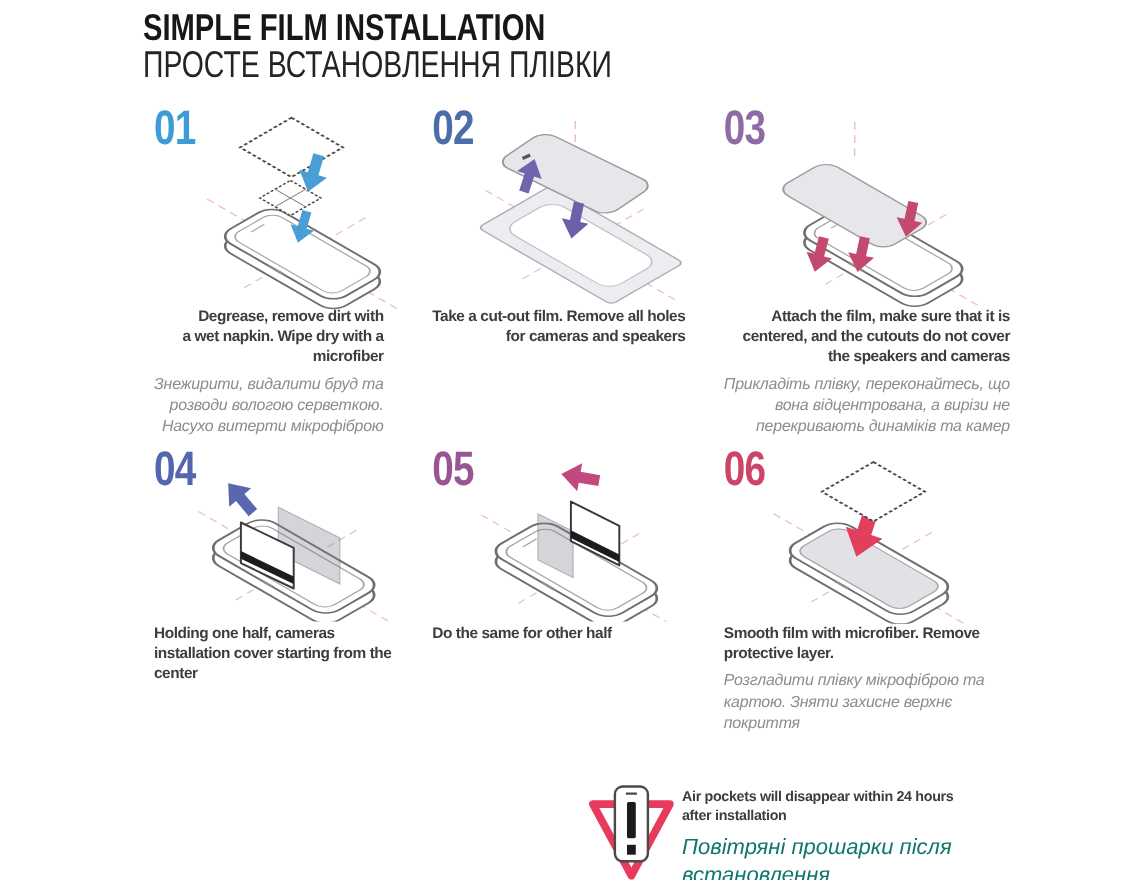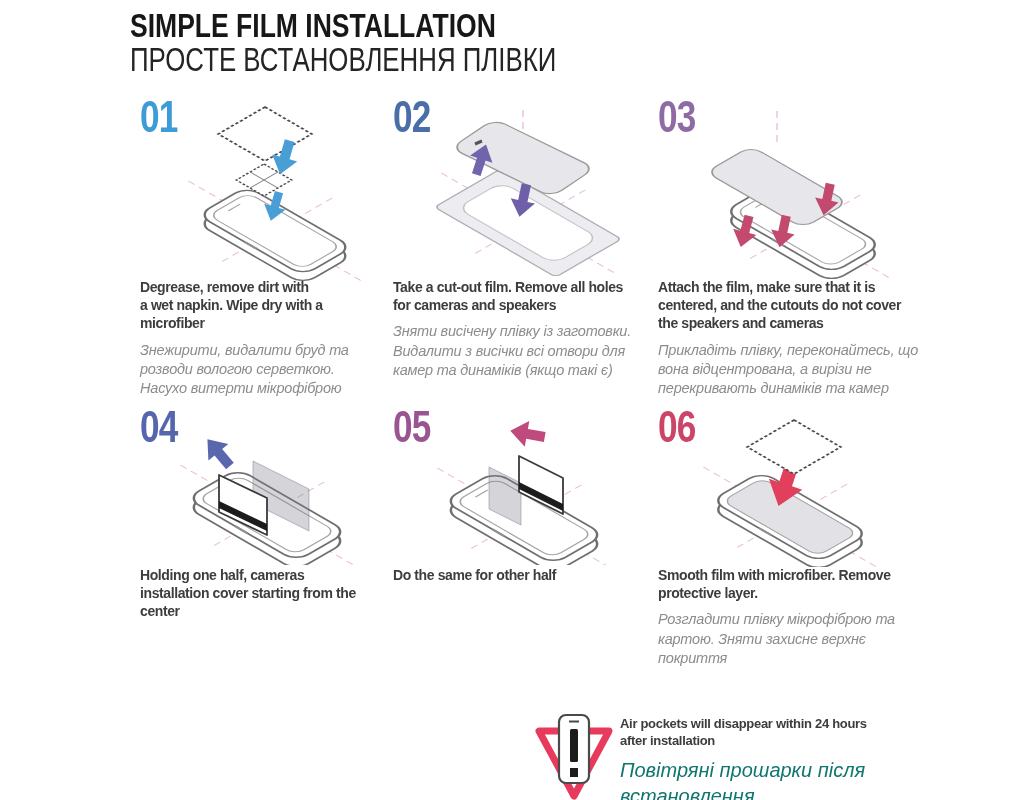--- a/index.html
+++ b/index.html
@@ -11,21 +11,21 @@
   .title-ua{position:absolute;left:130px;top:40px;font-size:34px;font-weight:400;color:#242424;
             transform:scaleX(0.76);transform-origin:left top;white-space:nowrap;}
   
   .step{position:absolute;margin-left:12px;}
   .num{position:absolute;left:0;top:0;font-size:44px;font-weight:700;letter-spacing:-1px;
        transform:scaleX(0.8);transform-origin:left top;line-height:1;}
   .illo{position:absolute;}
   .txt{position:absolute;left:0;}
   .en{font-size:14px;font-weight:700;color:#3d3d3d;line-height:1.3;letter-spacing:-0.4px;white-space:pre-line;}
   .ua{margin-top:8px;font-size:14.5px;font-style:italic;color:#8c8c8c;line-height:1.32;letter-spacing:-0.2px;white-space:pre-line;}
-  .row1 .txt{top:183px;} .row2 .txt{top:161px;}
+  .row1 .txt{top:183px;text-align:right;} .row2 .txt{top:161px;}
   
   .guide{stroke:#eab9dc;stroke-width:1.3;fill:none;stroke-dasharray:7 5;}
   .guide-x{stroke:#eab9dc;stroke-width:1.3;fill:none;}
   .ph-out{fill:#ffffff;stroke:#6f6f6f;stroke-width:2;}
   .ph-in{fill:none;stroke:#a5a5a5;stroke-width:1.3;}
   .nap{fill:#ffffff;stroke:#4a4a4a;stroke-width:2;stroke-dasharray:3 2.2;}
   .film{fill:#e7e7eb;stroke:#9a9a9a;stroke-width:1.5;}
   .card{fill:#ffffff;stroke:#3a3a3a;stroke-width:1.8;stroke-linejoin:round;}
   .wall{fill:rgba(125,125,138,0.32);stroke:rgba(110,110,125,0.45);stroke-width:1;}
   
@@ -119,23 +119,20 @@
       <g transform="translate(90,60) rotate(-4)">
         <use href="#film-flat"></use>
       </g>
       <line x1="42" y1="46" x2="49" y2="43" stroke="#555" stroke-width="3"></line>
       <use href="#arr" transform="translate(48,62) rotate(198) scale(0.9)" fill="#7163ac"></use>
       <use href="#arr" transform="translate(90,102) rotate(12) scale(0.95)" fill="#6f5fa8"></use>
     </svg>
     <div class="txt">
       <div class="en">Take a cut-out film. Remove all holes
 for cameras and speakers</div>
-      <div class="ua">Зняти висічену плівку із заготовки.
-Видалити з висічки всі отвори для
-камер та динаміків (якщо такі є)</div>
     </div>
   </div>
 
   <div class="step row1" style="left:646px;top:95px;width:276px;height:300px">
     <div class="num" style="color: rgb(142, 107, 165);">03</div>
     <svg class="illo" style="left:45px;top:8px" width="205" height="185" viewBox="0 0 205 185">
       <g>
         <use href="#iso-guides" transform="translate(100,125)"></use>
         <line x1="74" y1="8" x2="74" y2="40" class="guide"></line>
       </g>

